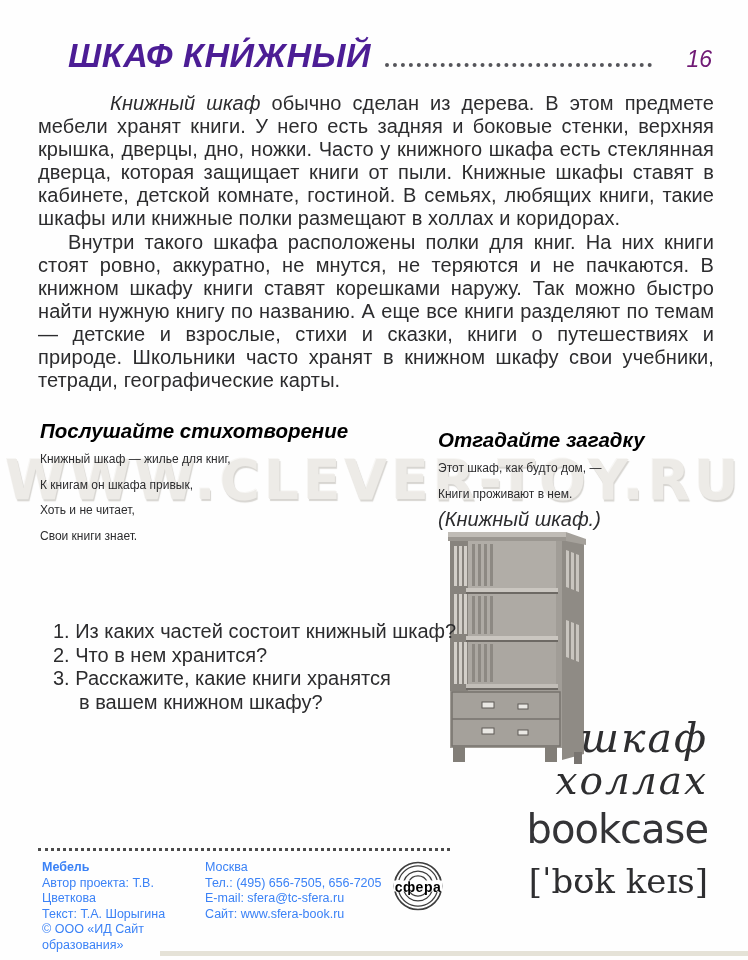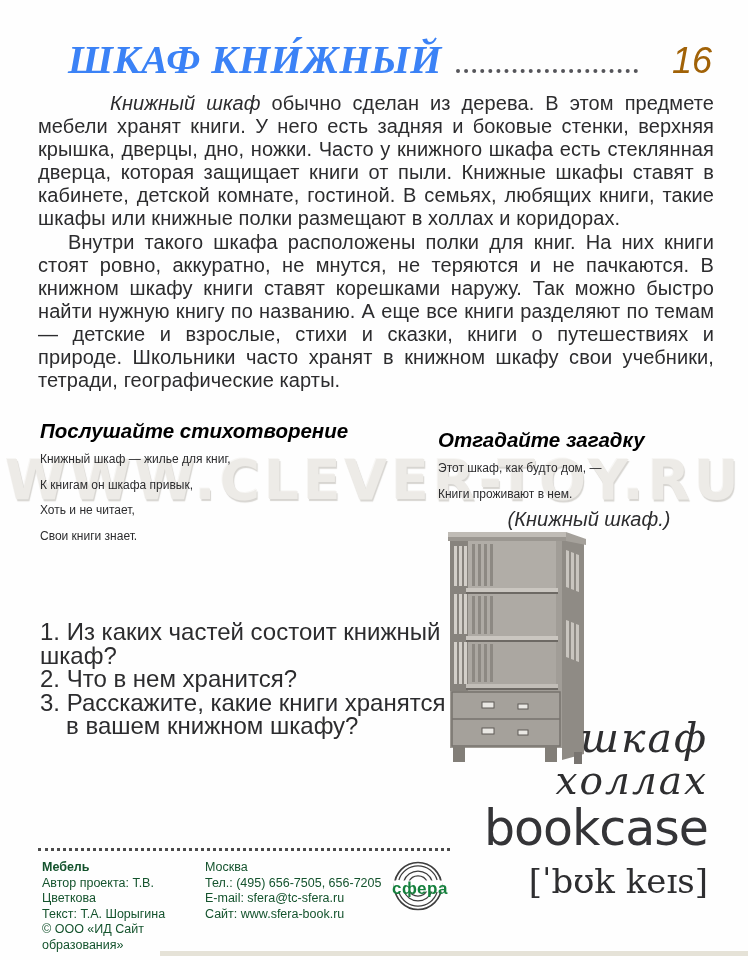--- a/index.html
+++ b/index.html
@@ -15,38 +15,37 @@
   }
 
   
   .title-row {
     position: absolute;
     top: 36px; left: 68px; right: 36px;
     display: flex;
     align-items: baseline;
   }
   .page-title {
-    font-size: 40px;
+    font-size: 34px;
     font-weight: bold;
     font-style: italic;
     letter-spacing: 0.5px;
-    color: #3b82f6;
+    color: #4c1d95;
     white-space: nowrap;
-    font-family: Liberation Serif, serif;
   }
   .title-leader {
     flex: 1;
     border-bottom: 4px dotted #55555a;
     margin: 0 10px 5px 14px;
     height: 1px;
   }
   .page-number {
-    font-size: 36px;
-    font-style: italic;
-    color: #a16207;
+    font-size: 23px;
+    font-style: italic;
+    color: #701a75;
     margin-left: 24px;
   }
 
   
   .para {
     position: absolute;
     left: 38px;
     width: 676px;
     font-size: 20px;
     line-height: 23px;
@@ -96,33 +95,34 @@
     z-index: 2;
   }
   .verse-line {
     font-size: 12px;
     line-height: 25.5px;
   }
   .riddle-answer {
     font-size: 20px;
     line-height: 25.5px;
     font-style: italic;
-    text-align: center;
+    text-align: left;
   }
 
   
   .questions-block {
     position: absolute;
     top: 620px; left: 40px;
     width: 420px;
     z-index: 2;
   }
   .question-line {
-    font-size: 24px;
+    font-size: 20px;
     line-height: 23.5px;
+    margin-left: 13px;
   }
   .question-cont { padding-left: 26px; }
 
   
   .bookcase-photo {
     position: absolute;
     top: 524px; left: 448px;
     width: 142px; height: 240px;
     z-index: 2;
   }
@@ -137,21 +137,21 @@
   }
   .vocab-ru {
     font-family: "DejaVu Serif", serif;
     font-style: italic;
     color: #2e2e30;
   }
   .vocab-ru-1 { font-size: 41px; line-height: 44px; letter-spacing: 2px; }
   .vocab-ru-2 { font-size: 39px; line-height: 42px; letter-spacing: 2px; }
   .vocab-en {
     font-family: "DejaVu Sans", sans-serif;
-    font-size: 49px;
+    font-size: 40px;
     line-height: 54px;
     letter-spacing: -1px;
     color: #343437;
     text-align: right;
   }
   .vocab-ipa {
     font-family: "DejaVu Serif", serif;
     font-size: 34px;
     line-height: 50px;
     color: #2e2e30;
@@ -163,40 +163,40 @@
     top: 848px; left: 38px;
     width: 412px;
     border-top: 3.5px dotted #4c4c4c;
     z-index: 2;
   }
   .footer-col {
     position: absolute;
     top: 860px;
     font-size: 12.5px;
     line-height: 15.5px;
-    color: #14532d;
+    color: #3b82f6;
     z-index: 2;
   }
   .footer-col-left { left: 42px; width: 160px; }
   .footer-col-mid { left: 205px; width: 180px; }
   .footer-series { font-weight: bold; }
   .footer-logo {
     position: absolute;
     top: 860px; left: 392px;
     width: 52px; height: 52px;
     z-index: 2;
   }
   .footer-logo .logo-text {
     position: absolute;
     top: 19px; left: 0; right: 0;
     text-align: center;
-    font-size: 17px;
+    font-size: 14px;
     font-weight: bold;
     letter-spacing: 0.5px;
-    color: #15803d;
+    color: #000000;
   }
 
   .scan-strip {
     position: absolute;
     top: 951px; left: 160px; right: 0;
     height: 5px;
     background: #dcd8ca;
     opacity: 0.75;
     z-index: 3;
   }

